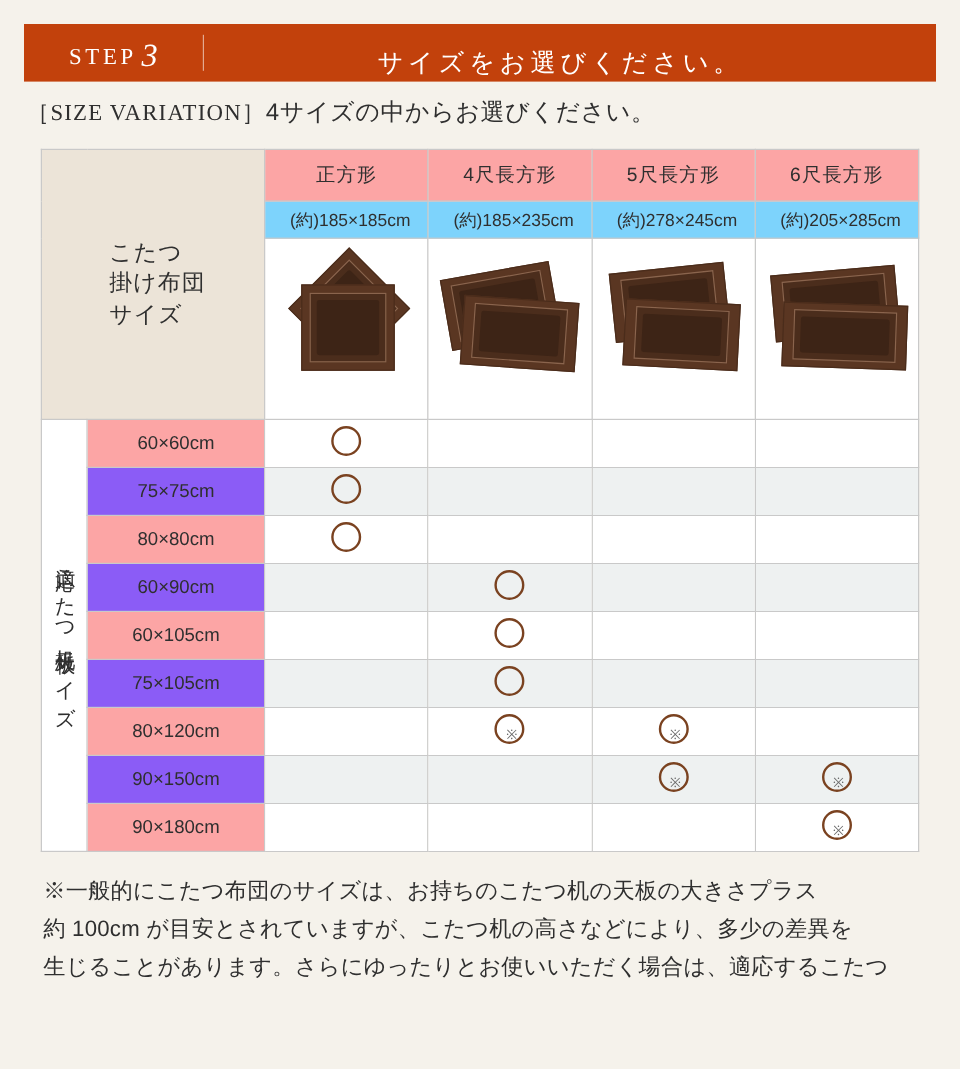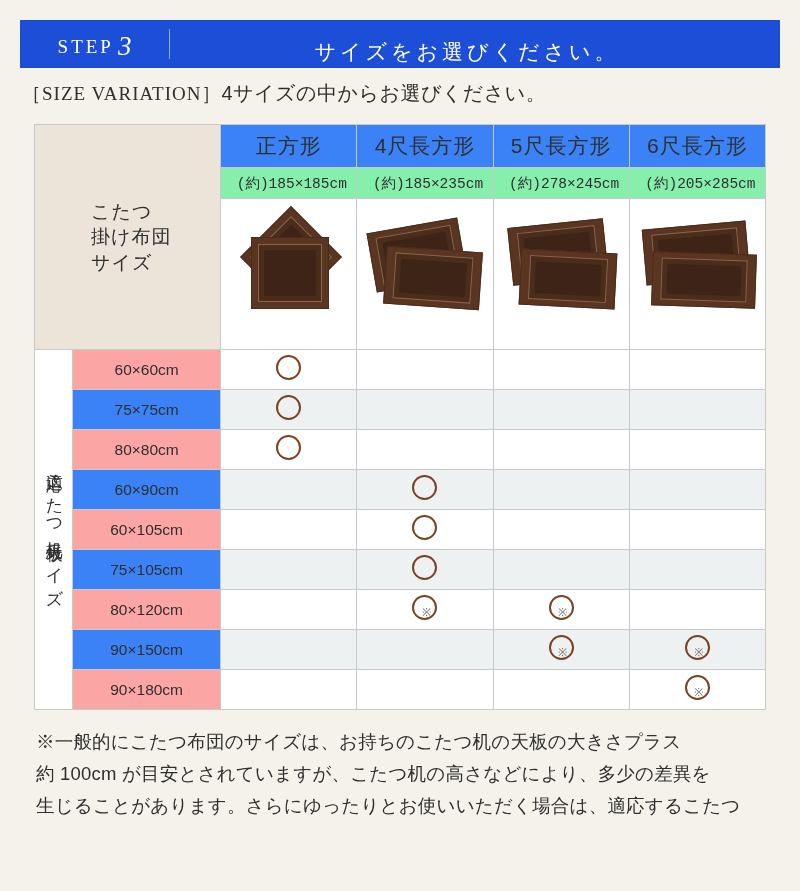--- a/index.html
+++ b/index.html
@@ -22,21 +22,21 @@
     box-sizing: border-box;
   }
 
   
   .step-header {
     position: absolute;
     left: 20px;
     top: 20px;
     width: 760px;
     height: 48px;
-    background: #1d4ed8;
+    background: #c2410c;
     color: #ffffff;
     display: flex;
     align-items: center;
     box-sizing: border-box;
   }
   .step-left {
     width: 150px;
     display: flex;
     align-items: baseline;
     justify-content: center;
@@ -101,34 +101,33 @@
     text-align: center;
     font-weight: normal;
   }
   .hdr-blank {
     width: 186px;
     background: #ece4d8;
     border: 1px solid #c9c9c9;
   }
   .hdr-type {
     height: 42px;
-    background: #3b82f6;
-    font-size: 21px;
+    background: #fca5a5;
+    font-size: 16px;
     letter-spacing: 1px;
     color: #2f2f2f;
   }
   .dim-cell {
-    background: #86efac;
+    background: #7dd3fc;
     height: 30px;
     font-size: 14.5px;
     text-align: left;
     padding-left: 6px !important;
     color: #2f2f2f;
     white-space: nowrap;
-    font-family: Liberation Mono, monospace;
   }
   .img-cell {
     background: #ffffff;
     height: 150px;
     vertical-align: middle;
   }
   .name-cell {
     background: #ece4d8;
     font-size: 19px;
     line-height: 1.35;
@@ -158,21 +157,21 @@
     align-items: center;
     justify-content: center;
   }
   .row-label {
     width: 148px;
     background: #fca5a5;
     font-size: 15.5px;
     height: 39px;
     color: #2f2f2f;
   }
-  .row-label.alt { background: #3b82f6; }
+  .row-label.alt { background: #8b5cf6; }
   .mark-cell {
     background: #ffffff;
     height: 39px;
     position: relative;
   }
   .mark-cell.alt { background: #eef1f1; }
   .circle {
     display: inline-block;
     width: 21px;
     height: 21px;

